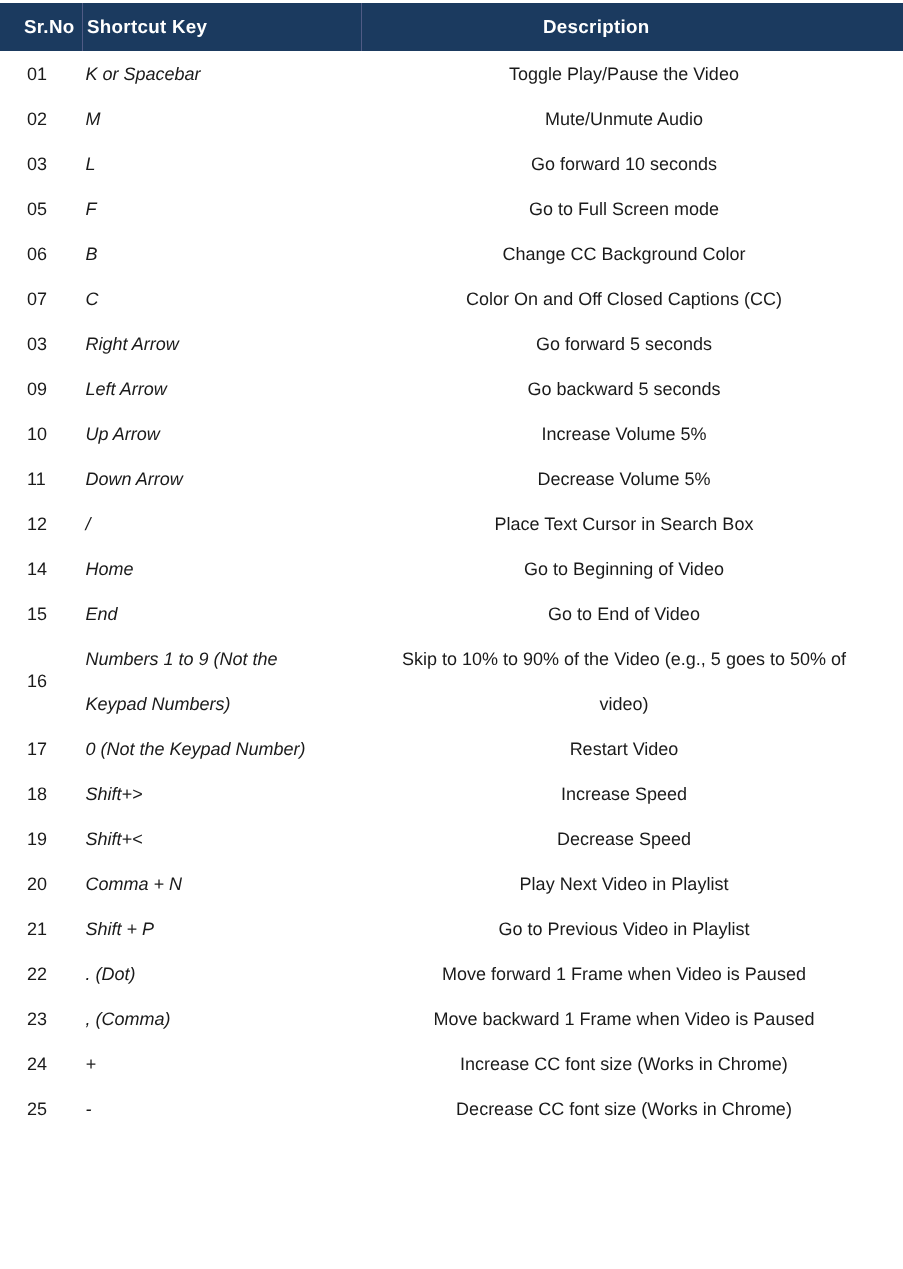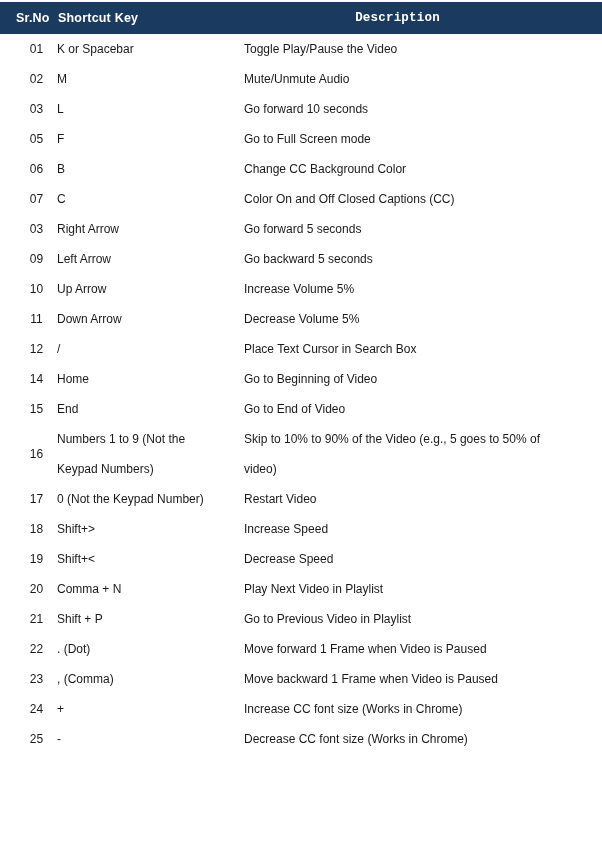--- a/index.html
+++ b/index.html
@@ -46,47 +46,47 @@
     text-align: left;
     padding-left: 16px;
   }
   th.h-key {
     text-align: left;
     padding-left: 3px;
   }
   th.h-desc {
     text-align: center;
     padding-right: 48px;
-    font-family: Liberation Mono, monospace;
   }
   .spacer-top {
     height: 2px;
     background: #ffffff;
   }
 
   tbody td {
     font-size: 12px;
     color: #1a1a1a;
     padding: 0;
     vertical-align: middle;
     background: #ffffff;
     line-height: 30px;
   }
   td.sr {
-    text-align: center;
+    text-align: left;
     padding-left: 18px;
     white-space: nowrap;
   }
   td.key {
     text-align: left;
     padding-left: 2px;
     padding-right: 4px;
+    font-style: italic;
   }
   td.desc {
-    text-align: left;
+    text-align: center;
     padding-left: 3px;
     padding-right: 14px;
   }
   tbody tr { height: 30px; }
   tbody tr.tall { height: 60px; }
   tbody tr.tall td.key,
   tbody tr.tall td.desc {
     line-height: 30px;
   }
   tbody tr.tall td.sr {

